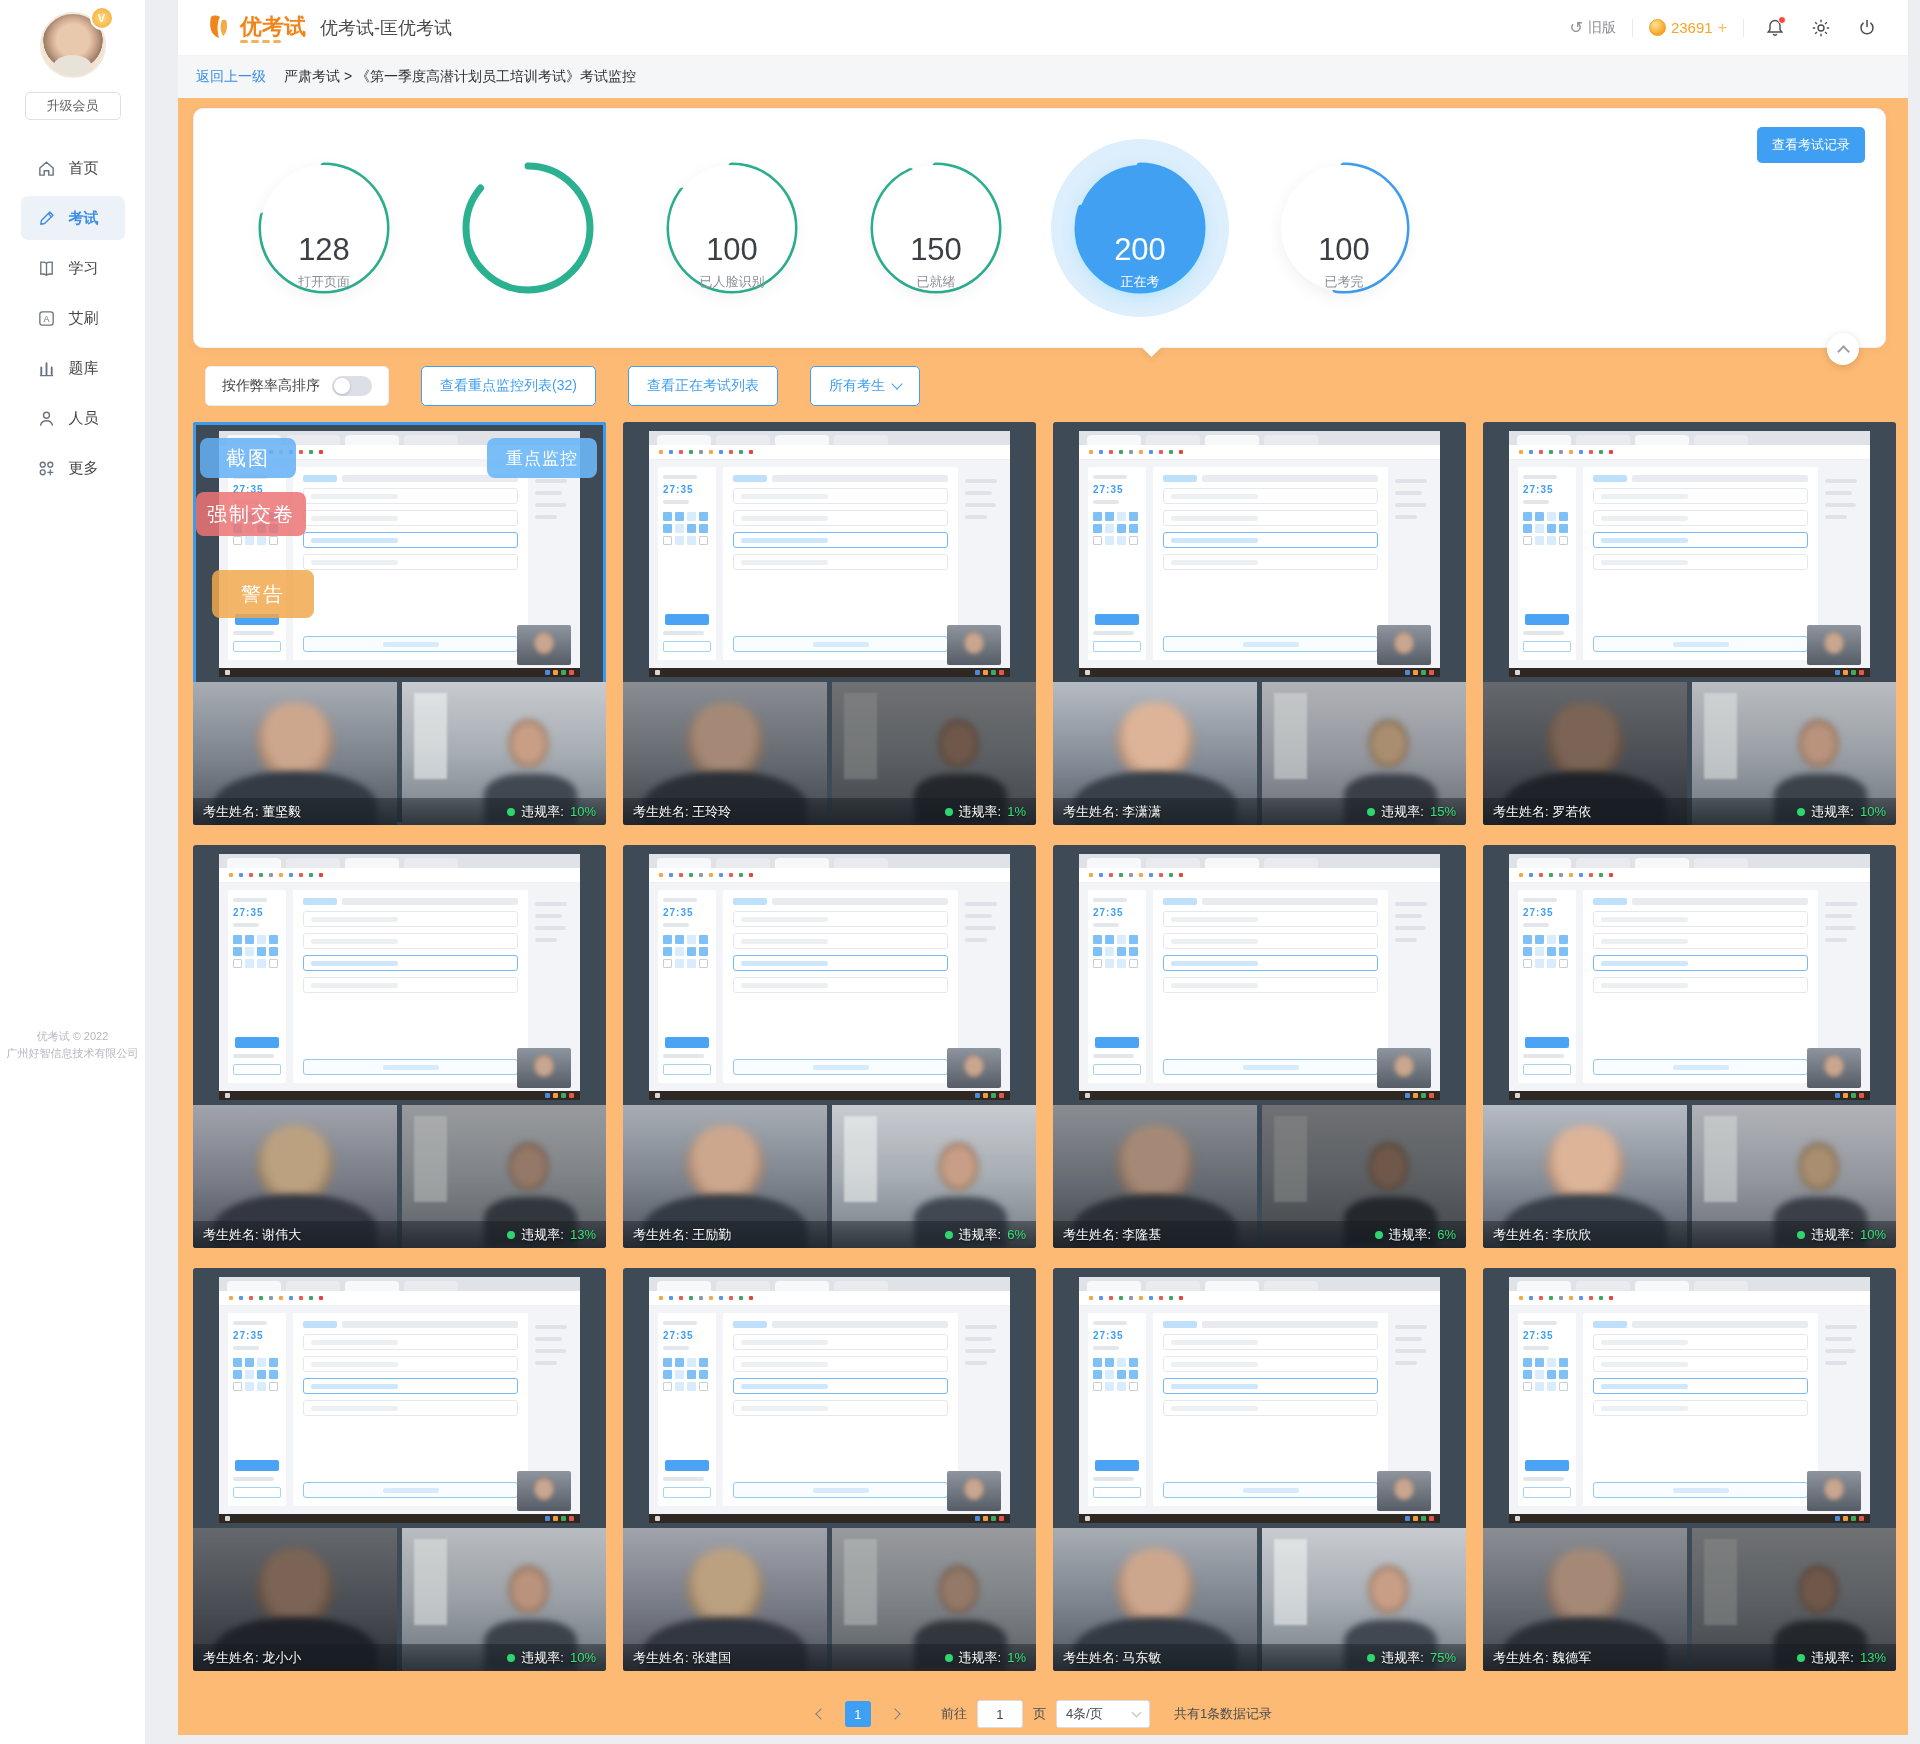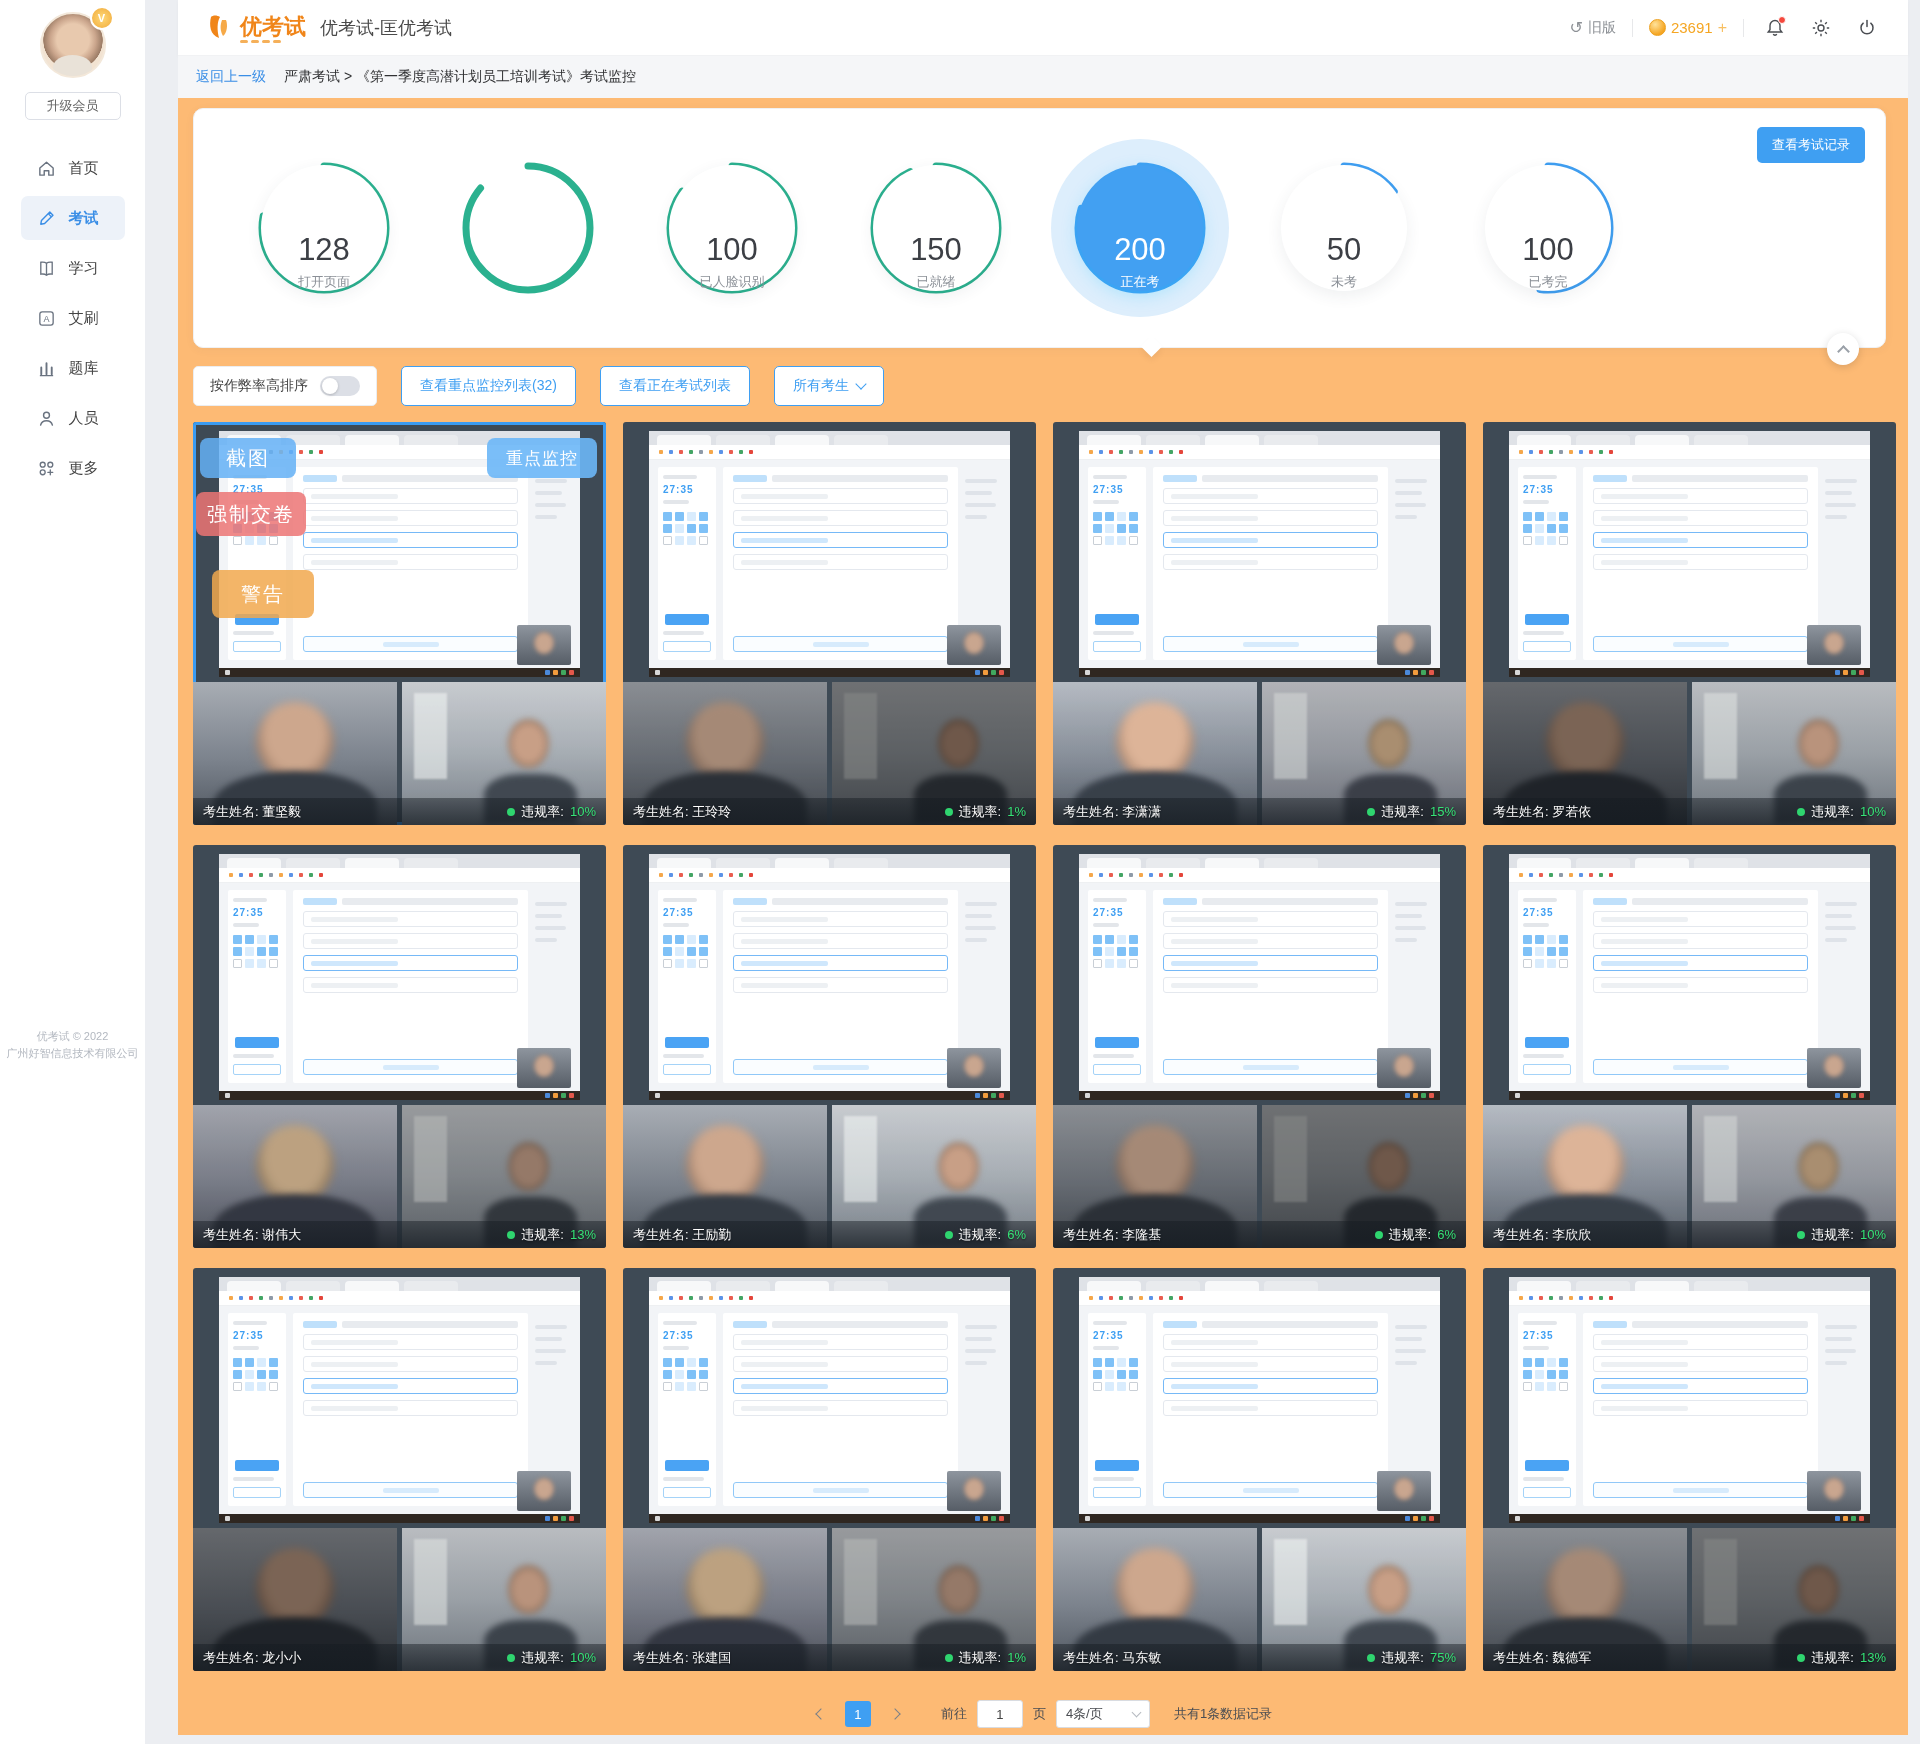--- a/index.html
+++ b/index.html
@@ -55,21 +55,21 @@
   .circle-item.active .inner-circle { background:#42a0f2; box-shadow:0 5px 16px rgba(40,199,255,0.25); }
   .c-value { font-size:31px; color:#3c3f45; }
   .c-label { font-size:13px; color:#8b9097; margin-top:5px; }
   .circle-item.active .c-value, .circle-item.active .c-label { color:#fff; }
   .view-records { position:absolute; top:18px; right:20px; background:#3f9ff2; color:#fff; border:none; border-radius:5px; font-size:13px; padding:9px 15px; cursor:pointer; }
   .notch { position:absolute; bottom:-7px; left:950px; width:15px; height:15px; background:#fff; transform:rotate(45deg); box-shadow:3px 3px 6px rgba(0,0,0,0.05); }
   .scrollup { position:absolute; right:26px; bottom:-18px; width:32px; height:32px; background:#fff; border-radius:50%; box-shadow:0 2px 8px rgba(0,0,0,0.15); display:flex; align-items:center; justify-content:center; cursor:pointer; z-index:3; }
   .chev-up { width:9px; height:9px; border-left:2px solid #9aa0a8; border-top:2px solid #9aa0a8; transform:rotate(45deg); margin-top:4px; }
 
   
-  .filter-row { margin-top:18px; display:flex; align-items:center; gap:24px; }
+  .filter-row { margin-top:18px; display:flex; align-items:center; gap:32px;margin-left:12px; }
   .sort-box { height:40px; background:#fff; border:1px solid #ebedf0; border-radius:5px; display:flex; align-items:center; padding:0 16px; gap:12px; font-size:14px; color:#444; }
   .toggle { width:40px; height:20px; background:#dcdfe6; border-radius:10px; position:relative; cursor:pointer; }
   .toggle .knob { position:absolute; left:2px; top:2px; width:16px; height:16px; background:#fff; border-radius:50%; box-shadow:0 1px 3px rgba(0,0,0,0.2); }
   .btn-outline { height:40px; background:#fff; border:1px solid #3f9ff2; color:#3f9ff2; border-radius:5px; font-size:14px; padding:0 18px; cursor:pointer; display:flex; align-items:center; gap:8px; }
   .chev-down { width:8px; height:8px; border-right:1.5px solid #3f9ff2; border-bottom:1.5px solid #3f9ff2; transform:rotate(45deg); margin-top:-4px; }
 
   
   .grid { margin-top:16px; display:grid; grid-template-columns:repeat(4,413px); gap:20px 17px; }
   .cand-card { position:relative; height:403px; background:#3e4a55; border-radius:3px; overflow:hidden; cursor:pointer; }
   .cand-card.selected { outline:3px solid #3b9bf1; outline-offset:-3px; }
@@ -339,32 +339,20 @@
       <svg class="circle-svg" width="150" height="150" viewBox="0 0 150 150">
         <circle class="arc" cx="75" cy="75" r="62" fill="none" stroke-width="7" stroke-linecap="round" transform="rotate(-90 75 75)" stroke="#3f9ff2" stroke-dasharray="311.6459912361075 389.55748904513433"></circle>
       </svg>
       <div class="inner-circle">
         <div class="c-value">200</div>
         <div class="c-label">正在考</div>
       </div>
     </div>
   </div>
 
-  <div class="circle-item">
-    <div class="circle-box">
-
-      <svg class="circle-svg" width="150" height="150" viewBox="0 0 150 150">
-        <circle class="arc" cx="75" cy="75" r="62" fill="none" stroke-width="7" stroke-linecap="round" transform="rotate(-90 75 75)" stroke="#3f9ff2" stroke-dasharray="58.43362335677015 389.55748904513433"></circle>
-      </svg>
-      <div class="inner-circle">
-        <div class="c-value">50</div>
-        <div class="c-label">未考</div>
-      </div>
-    </div>
-  </div>
 
   <div class="circle-item">
     <div class="circle-box">
 
       <svg class="circle-svg" width="150" height="150" viewBox="0 0 150 150">
         <circle class="arc" cx="75" cy="75" r="62" fill="none" stroke-width="7" stroke-linecap="round" transform="rotate(-90 75 75)" stroke="#3f9ff2" stroke-dasharray="202.56989430346985 389.55748904513433"></circle>
       </svg>
       <div class="inner-circle">
         <div class="c-value">100</div>
         <div class="c-label">已考完</div>

